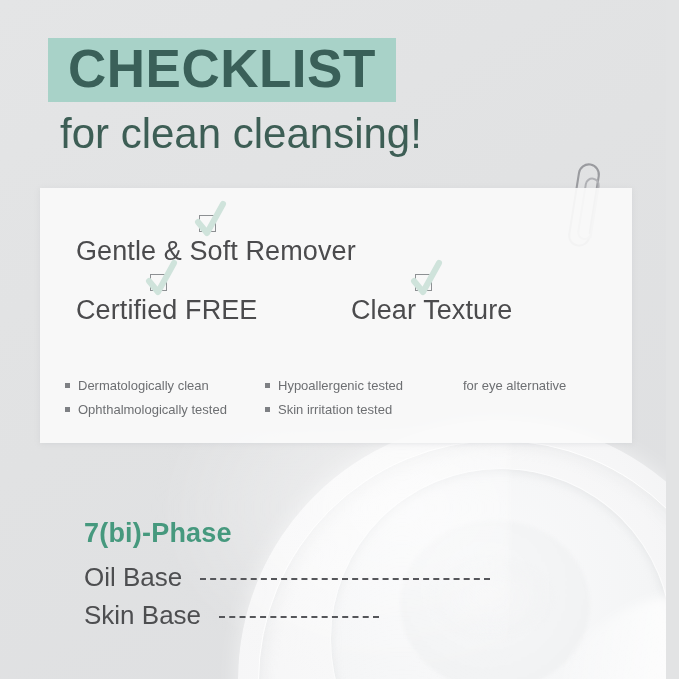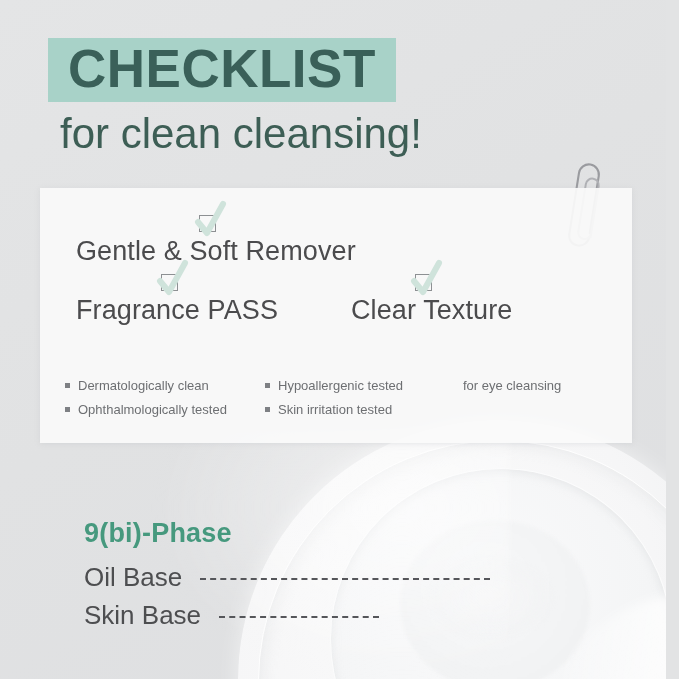--- a/index.html
+++ b/index.html
@@ -312,21 +312,21 @@
       </div>
 
       <div class="row">
         <div class="item col1">
           <div class="check-wrap">
             <div class="check-box"></div>
             <svg class="check-mark" viewBox="0 0 34 42">
               <path d="M5 22 L14 33 L30 4" stroke="#cfe3db" stroke-width="6" fill="none" stroke-linecap="round" stroke-linejoin="round"></path>
             </svg>
           </div>
-          <span class="item-label">Fragrance PASS</span>
+          <span class="item-label">Certified FREE</span>
         </div>
         <div class="item col2">
           <div class="check-wrap">
             <div class="check-box"></div>
             <svg class="check-mark" viewBox="0 0 34 42">
               <path d="M5 22 L14 33 L30 4" stroke="#cfe3db" stroke-width="6" fill="none" stroke-linecap="round" stroke-linejoin="round"></path>
             </svg>
           </div>
           <span class="item-label">Clear Texture</span>
         </div>
@@ -351,28 +351,28 @@
           <span class="fp-bullet"></span>
           <span>Hypoallergenic tested</span>
         </div>
         <div class="fp-line">
           <span class="fp-bullet"></span>
           <span>Skin irritation tested</span>
         </div>
       </div>
       <div class="fp-col c3">
         <div class="fp-line fp-indent">
-          <span>for eye cleansing</span>
+          <span>for eye alternative</span>
         </div>
       </div>
     </div>
 
   </div>
 
-  <div class="phase-title">9(bi)-Phase</div>
+  <div class="phase-title">7(bi)-Phase</div>
 
   <div class="phase-row oil">
     <span class="phase-label">Oil Base</span>
     <span class="dash-line oil"></span>
   </div>
 
   <div class="phase-row water">
     <span class="phase-label">Skin Base</span>
     <span class="dash-line water"></span>
   </div>

